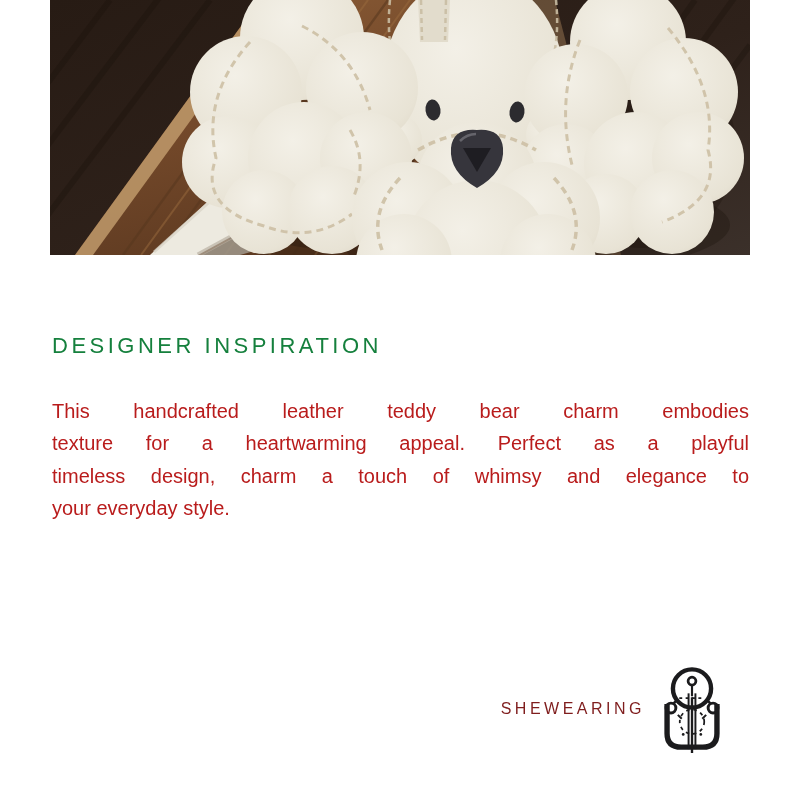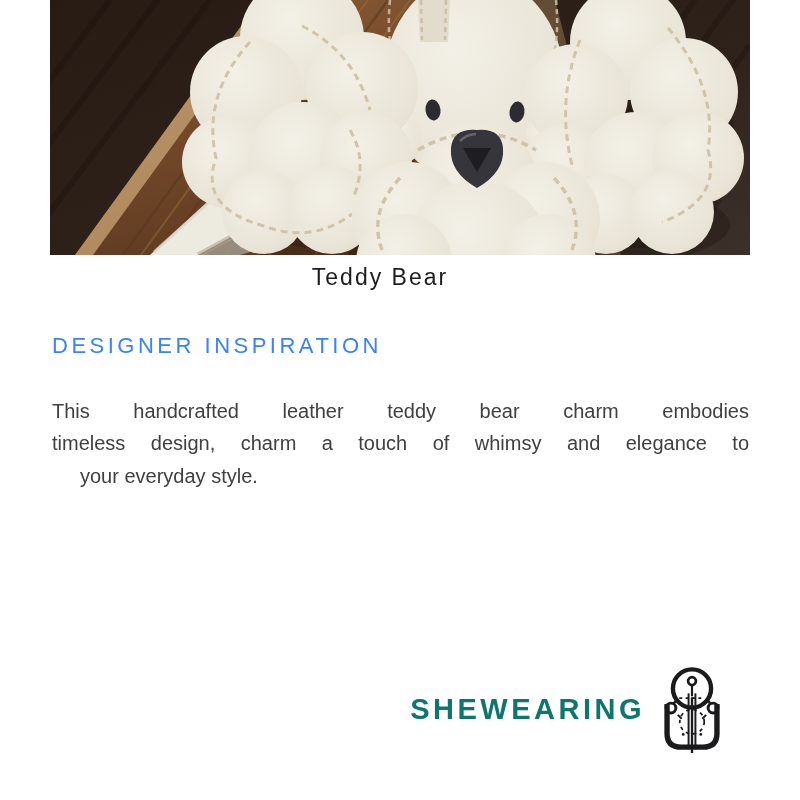--- a/index.html
+++ b/index.html
@@ -25,39 +25,39 @@
     position:absolute;top:264px;left:0;width:760px;
     text-align:center;
     font-size:23px;font-weight:300;letter-spacing:2px;
     color:#1d1d1d;
   }
 
   
   .heading{
     position:absolute;top:333px;left:52px;margin:0;
     font-size:22px;font-weight:300;letter-spacing:3.5px;
-    color:#3b82f6;
+    color:#15803d;
   }
 
   
   .paragraph{
     position:absolute;top:395px;left:52px;width:697px;
-    font-size:20px;line-height:32.4px;color:#404040;
+    font-size:20px;line-height:32.4px;color:#b91c1c;
   }
   .pline{text-align:justify;text-align-last:justify;}
-  .pline.last{text-align:right;text-align-last:left;margin-left:28px;}
+  .pline.last{text-align:right;text-align-last:left;}
 
   
   .brand-row{
     position:absolute;top:663px;right:78px;height:92px;
     display:flex;align-items:center;gap:17px;
   }
   .brand-name{
-    font-size:29px;font-weight:700;letter-spacing:3.5px;
-    color:#0f766e;white-space:nowrap;
+    font-size:16px;font-weight:400;letter-spacing:3.5px;
+    color:#7f1d1d;white-space:nowrap;
   }
   .brand-logo{display:block;line-height:0;}
 </style>
 </head>
 <body>
 
 <div class="page">
 
   <figure class="photo">
     <svg width="700" height="255" viewBox="0 0 700 255" xmlns="http://www.w3.org/2000/svg" aria-hidden="true">
@@ -178,26 +178,26 @@
 
       <ellipse cx="383" cy="110" rx="7.5" ry="10.5" fill="#2c2b2f" transform="rotate(-8 383 110)"></ellipse>
       <ellipse cx="467" cy="112" rx="7.5" ry="10.5" fill="#2c2b2f" transform="rotate(8 467 112)"></ellipse>
 
       <path d="M427,188 Q399,172 401,148 Q403,128 427,130 Q451,128 453,148 Q455,172 427,188" fill="#36353c"></path>
       <path d="M413,148 L441,148 L427,172 Z" fill="#17161a" opacity="0.75"></path>
       <path d="M410,141 Q417,134 426,134" stroke="#6a6970" stroke-width="2.5" fill="none" opacity="0.9"></path>
     </svg>
   </figure>
 
-  <div class="caption">Teddy Bear</div>
 
   <h1 class="heading">DESIGNER INSPIRATION</h1>
 
   <div class="paragraph">
     <div class="pline">This handcrafted leather teddy bear charm embodies</div>
+    <div class="pline">texture for a heartwarming appeal. Perfect as a playful</div>
     <div class="pline">timeless design, charm a touch of whimsy and elegance to</div>
     <div class="pline last">your everyday style.</div>
   </div>
 
   <div class="brand-row">
     <span class="brand-name">SHEWEARING</span>
     <span class="brand-logo">
       <svg width="60" height="90" viewBox="0 0 60 92" xmlns="http://www.w3.org/2000/svg" aria-hidden="true">
         <g stroke="#1b1b1d" fill="none" stroke-linecap="butt">
 

